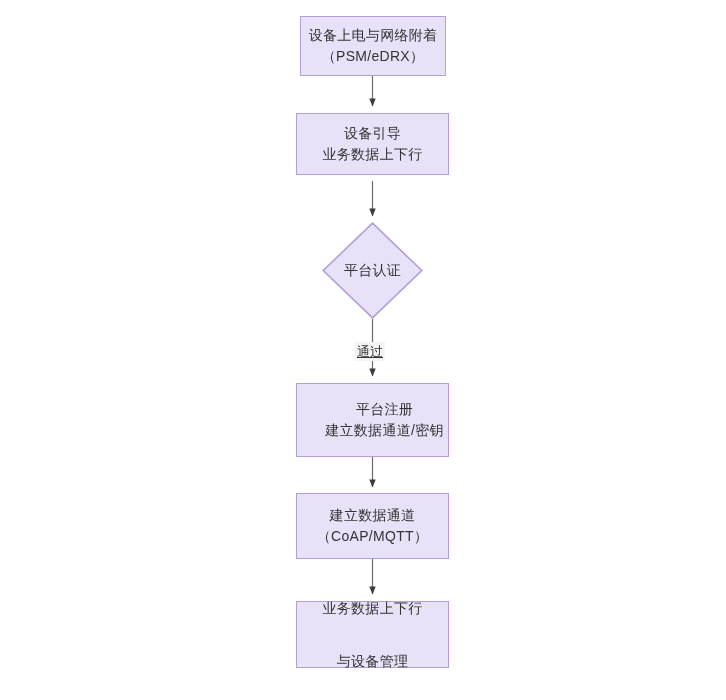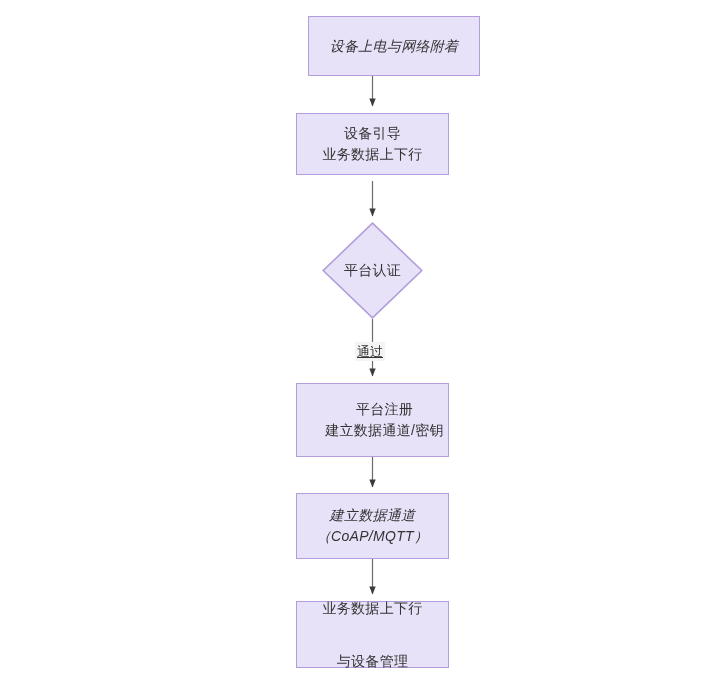--- a/index.html
+++ b/index.html
@@ -99,22 +99,23 @@
 
     <line x1="372.5" y1="181" x2="372.5" y2="216" stroke="#6b6b6b" stroke-width="1.2" marker-end="url(#arrowhead)"></line>
 
     <line x1="372.5" y1="319" x2="372.5" y2="376" stroke="#6b6b6b" stroke-width="1.2" marker-end="url(#arrowhead)"></line>
 
     <line x1="372.5" y1="457" x2="372.5" y2="487" stroke="#6b6b6b" stroke-width="1.2" marker-end="url(#arrowhead)"></line>
 
     <line x1="372.5" y1="559" x2="372.5" y2="594" stroke="#6b6b6b" stroke-width="1.2" marker-end="url(#arrowhead)"></line>
   </svg>
 
-  <div class="node" style="left:308px; top:16px; width:172px; height:60px;font-style:italic;">
+  <div class="node" style="left:300px; top:16px; width:146px; height:60px;">
     <span class="line1">设备上电与网络附着</span>
+    <span class="line2">（PSM/eDRX）</span>
   </div>
 
   <div class="node" style="left:296px; top:113px; width:153px; height:62px;">
     <span class="line1">设备引导</span>
     <span class="line2">业务数据上下行</span>
   </div>
 
   <div class="decision-wrap" style="left:322px; top:222px; width:101px; height:97px;">
     <svg class="decision-shape" viewBox="0 0 101 97" xmlns="http://www.w3.org/2000/svg">
       <polygon points="50.5,1.2 99.8,48.5 50.5,95.8 1.2,48.5" fill="#e8e2f8" stroke="#b39ddb" stroke-width="1.6"></polygon>
@@ -124,21 +125,21 @@
 
   <div class="edge-label" style="left:355px; top:342px;">
     <span>通过</span>
   </div>
 
   <div class="node" style="left:296px; top:383px; width:153px; height:74px;padding-left:24px;">
     <span class="line1">平台注册</span>
     <span class="line2">建立数据通道/密钥</span>
   </div>
 
-  <div class="node" style="left:296px; top:493px; width:153px; height:66px;font-style:italic;">
+  <div class="node" style="left:296px; top:493px; width:153px; height:66px;">
     <span class="line1">建立数据通道</span>
     <span class="line2">（CoAP/MQTT）</span>
   </div>
 
   <div class="node" style="left:296px; top:601px; width:153px; height:67px;gap:32px;">
     <span class="line1">业务数据上下行</span>
     <span class="line2">与设备管理</span>
   </div>
 
 </div>

